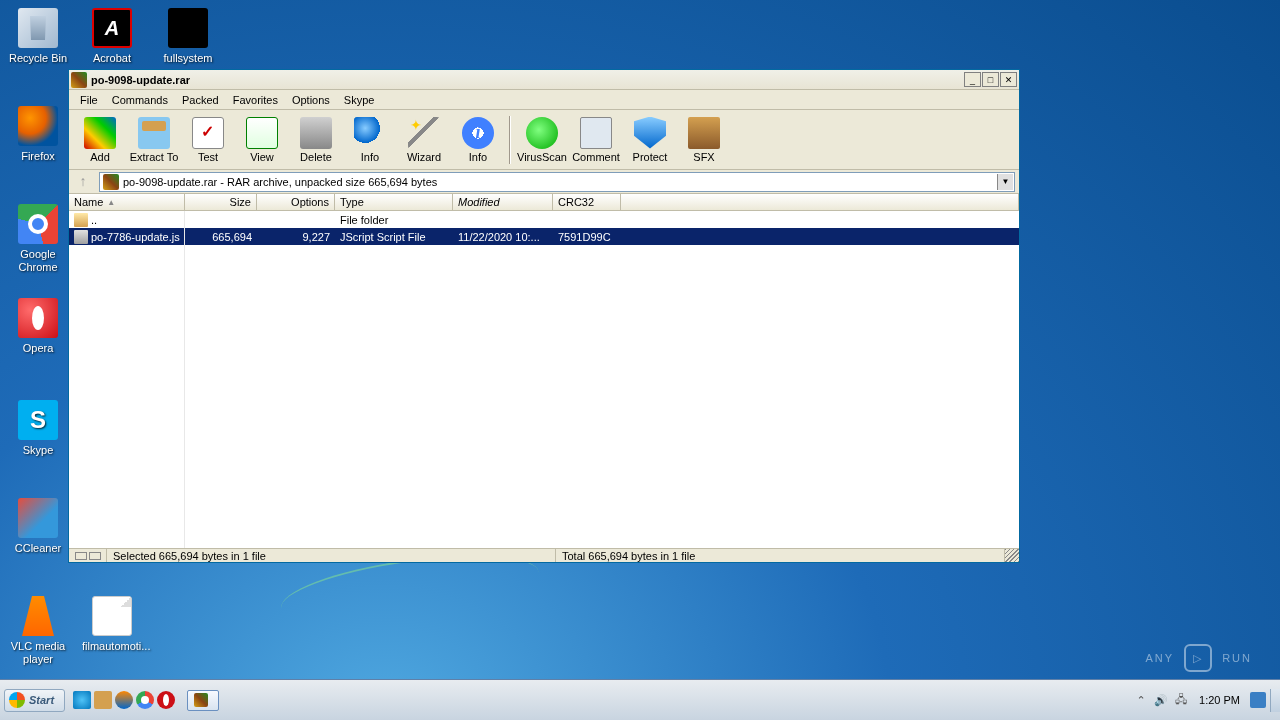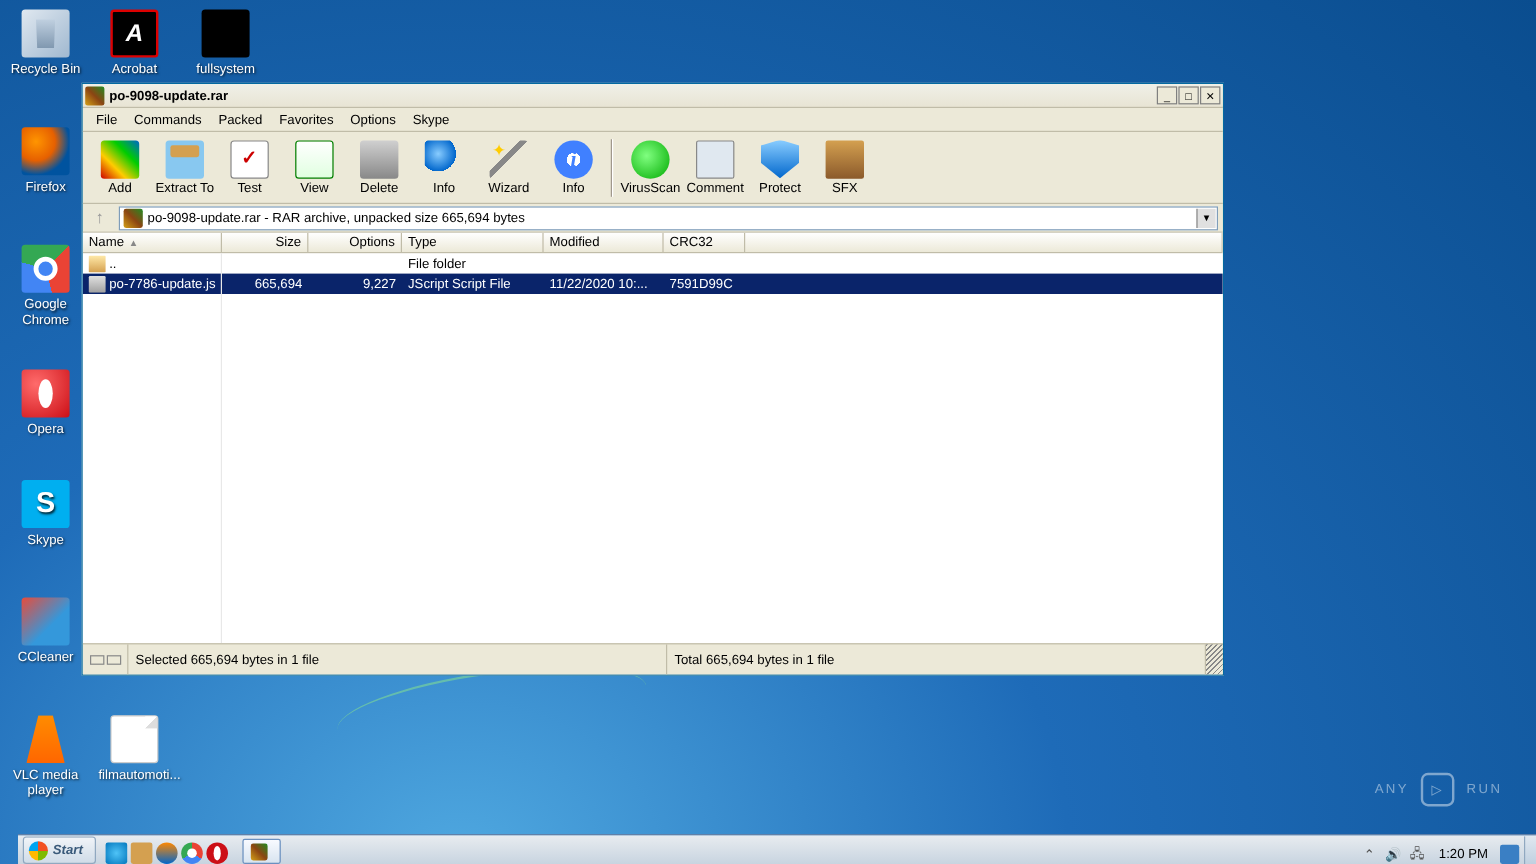--- a/index.html
+++ b/index.html
@@ -73,30 +73,30 @@
 .list-body { flex: 1; position: relative; }
 .list-body::before { content:''; position: absolute; left: 115px; top: 0; bottom: 0; width: 1px; background: #e8e8e8; }
 .list-row { height: 17px; display: flex; align-items: center; }
 .list-row.selected { background: #0a246a; color: #fff; }
 .cell { padding: 0 5px; white-space: nowrap; overflow: hidden; display: flex; align-items: center; }
 .cell.right { justify-content: flex-end; }
 .file-icon { width: 14px; height: 14px; margin-right: 3px; flex-shrink: 0; }
 .folder-ico { background: linear-gradient(#ffe9a8, #d4a050); border-radius: 1px; }
 .js-ico { background: linear-gradient(#e0e0e0, #a0a0a0); border-radius: 1px; }
 
-.statusbar { height: 26px; background: #ece9d8; border-top: 1px solid #c0bca8; display: flex; align-items: center; }
+.statusbar { height: 14px; background: #ece9d8; border-top: 1px solid #c0bca8; display: flex; align-items: center; }
 .status-grip { width: 38px; height: 100%; display: flex; align-items: center; justify-content: center; gap: 2px; border-right: 1px solid #c0bca8; }
 .grip-box { width: 12px; height: 8px; border: 1px solid #888; }
 .status-cell { padding: 0 6px; border-right: 1px solid #c0bca8; height: 100%; display: flex; align-items: center; }
 .status-left { flex: 1; }
 .status-right { flex: 1; }
 .resize-grip { width: 14px; height: 100%; background: repeating-linear-gradient(135deg, #888 0 1px, transparent 1px 3px); }
 
 
-.taskbar { position: absolute; bottom: 0; left: 15px; right: 0; height: 25px; background: linear-gradient(#e8ecf0, #c8d4e0); border-top: 1px solid #6080a8; display: flex; align-items: flex-end; }
+.taskbar { position: absolute; bottom: 0; left: 0; right: 0; height: 41px; background: linear-gradient(#e8ecf0, #c8d4e0); border-top: 1px solid #6080a8; display: flex; align-items: center; }
 .start-btn { height: 23px; padding: 0 10px 0 4px; display: flex; align-items: center; background: linear-gradient(#f0f4f8, #d0dce8); border: 1px solid #90a8c0; border-radius: 3px; margin: 0 4px; cursor: pointer; }
 .start-orb { width: 16px; height: 16px; border-radius: 50%; margin-right: 4px; background: conic-gradient(#f25022 0 90deg, #7fba00 90deg 180deg, #ffb900 180deg 270deg, #00a4ef 270deg 360deg); }
 .start-text { font-weight: bold; font-style: italic; color: #3a5a7a; }
 .quick-launch { display: flex; gap: 3px; margin: 0 4px; }
 .ql-icon { width: 18px; height: 18px; border-radius: 2px; cursor: pointer; }
 .ql-ie { background: radial-gradient(circle, #4fc3f7, #0277bd); }
 .ql-files { background: #d4a050; }
 .ql-wmp { background: linear-gradient(#ff8800, #0066cc); border-radius: 50%; }
 .ql-chrome { background: conic-gradient(#ea4335 0 120deg, #4285f4 120deg 240deg, #34a853 240deg); border-radius: 50%; position: relative; }
 .ql-chrome::after { content:''; position:absolute; top:5px; left:5px; width:8px; height:8px; background:#fff; border-radius:50%; }
@@ -131,21 +131,21 @@
       <div class="label">fullsystem</div>
     </div>
     <div class="desktop-icon" style="top: 106px; left: 8px;">
       <div class="icon-img firefox"></div>
       <div class="label">Firefox</div>
     </div>
     <div class="desktop-icon" style="top: 204px; left: 8px;">
       <div class="icon-img chrome"></div>
       <div class="label">Google Chrome</div>
     </div>
-    <div class="desktop-icon" style="top: 308px; left: 8px;">
+    <div class="desktop-icon" style="top: 298px; left: 8px;">
       <div class="icon-img opera"></div>
       <div class="label">Opera</div>
     </div>
     <div class="desktop-icon" style="top: 400px; left: 8px;">
       <div class="icon-img skype">S</div>
       <div class="label">Skype</div>
     </div>
     <div class="desktop-icon" style="top: 498px; left: 8px;">
       <div class="icon-img ccleaner"></div>
       <div class="label">CCleaner</div>
@@ -251,21 +251,21 @@
         </div>
         <div class="col-head right" style="width: 72px;">
           <span>Size</span>
         </div>
         <div class="col-head right" style="width: 78px;">
           <span>Options</span>
         </div>
         <div class="col-head" style="width: 118px;">
           <span>Type</span>
         </div>
-        <div class="col-head" style="width: 100px;">
+        <div class="col-head" style="width: 100px; font-style: italic;">
           <span>Modified</span>
         </div>
         <div class="col-head" style="width: 68px;">
           <span>CRC32</span>
         </div>
         <div class="col-head" style="flex: 1 1 0%;"></div>
       </div>
     <div class="list-body" id="list-body">
         <div class="list-row">
           <div class="cell" style="width: 116px;">

